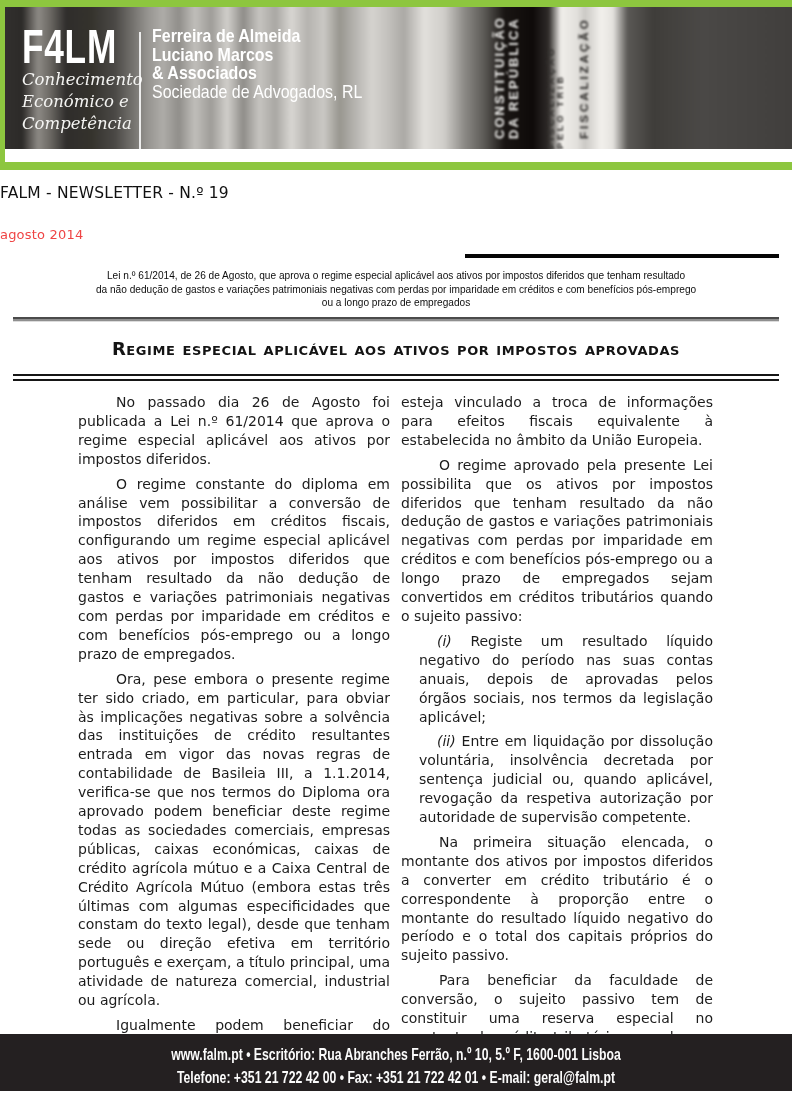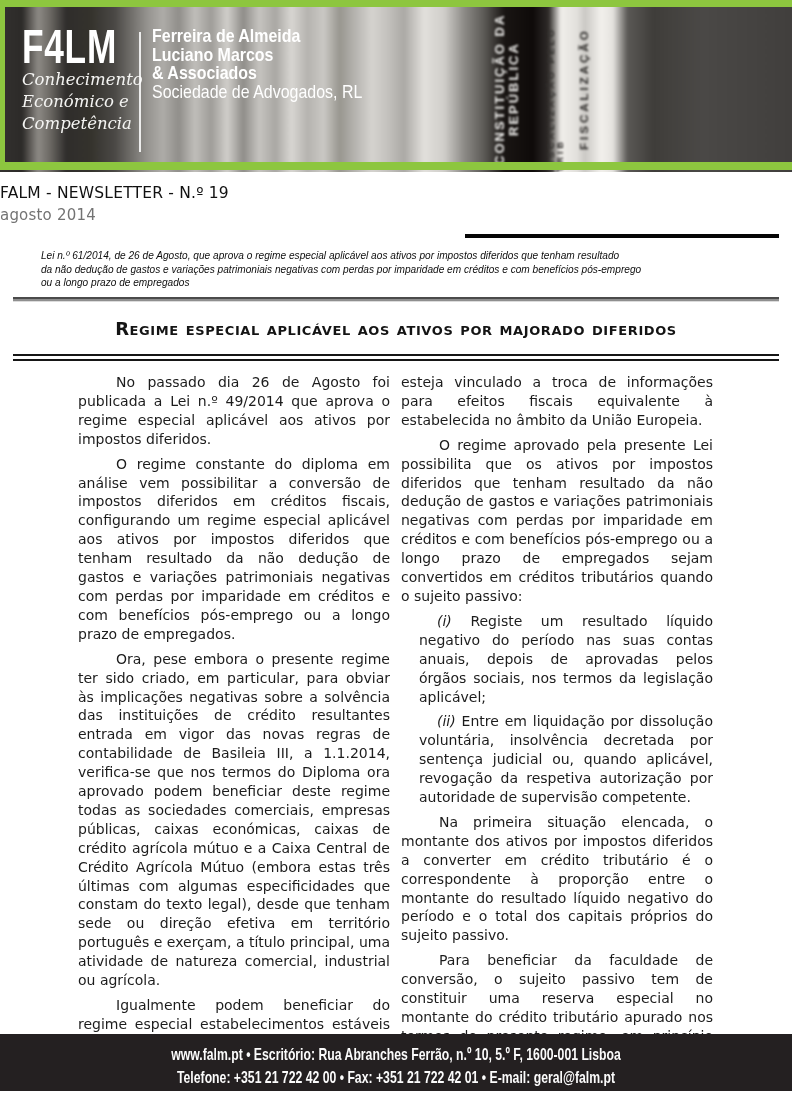--- a/index.html
+++ b/index.html
@@ -11,21 +11,21 @@
     overflow:hidden;
     font-family:"DejaVu Sans","Liberation Sans",sans-serif;
     color:#1c1c1c;
   }
 
   
   .masthead{position:relative;width:792px;height:170px;}
   .green-top{position:absolute;top:0;left:0;right:0;height:7px;background:#8dc63f;z-index:4;}
   .green-bottom{position:absolute;top:162px;left:0;right:0;height:8px;background:#8dc63f;z-index:4;}
   .green-left{position:absolute;top:0;bottom:0;left:0;width:5px;background:#8dc63f;z-index:5;}
-  .photo{position:absolute;top:7px;left:0;width:792px;height:165px;overflow:hidden;background:#3a3836;}
+  .photo{position:absolute;top:7px;left:0;width:792px;height:142px;overflow:hidden;background:#3a3836;}
   .photo-bg{
     position:absolute;top:-6px;left:-6px;right:-6px;bottom:-6px;
     filter:blur(1.6px);
     background:linear-gradient(90deg,
       #353331 0%, #2c2a28 3.5%, #8d8a85 5.5%, #6b6863 7%, #2f2d2b 9%, #34322c 12%,
       #4a4845 15%, #6f6d69 17%, #94928e 19%, #aeaca8 21%, #908e8a 23%, #c0beba 25%,
       #9e9c98 27%, #d0ceca 29%, #8f8d89 31%, #c6c4c0 33%, #a9a7a3 35%, #d8d6d2 37%,
       #b5b3af 39%, #cac8c4 41%, #98968f 43%, #b7b5b1 45%, #d5d3cf 47%, #c3c1bd 49%,
       #aba9a5 51%, #e2e0dc 53.5%, #cfcdc9 56%, #8c8a86 58.5%, #5b5955 61%,
       #191513 63.5%, #0e0a09 67%, #2f2b29 69%, #f0eeea 70.5%, #e2e0dc 72.5%,
@@ -52,25 +52,25 @@
   }
   .tagline{font-family:"DejaVu Serif","Liberation Serif",serif;font-style:italic;font-size:16.5px;line-height:22px;color:#f4f4f2;}
   .vsep{position:absolute;left:139px;top:25px;height:120px;width:1.5px;background:rgba(255,255,255,0.85);z-index:3;}
   .firm-block{position:absolute;left:152px;top:20px;z-index:3;color:#fff;white-space:nowrap;}
   .firm-line{font-size:19px;font-weight:bold;line-height:18.5px;transform:scaleX(0.84);transform-origin:left top;font-family:"Liberation Sans",sans-serif;}
   .firm-sub{font-size:19px;font-weight:normal;line-height:18.5px;transform:scaleX(0.84);transform-origin:left top;font-family:"Liberation Sans",sans-serif;}
 
   
   .issue{margin:12px 14px 0 0;text-align:left;}
   .issue-title{font-size:15.5px;line-height:22px;color:#111;letter-spacing:0.2px;}
-  .issue-date{font-size:15px;line-height:22px;color:#737373;letter-spacing:0.2px;}
+  .issue-date{font-size:13px;line-height:22px;color:#ef4444;letter-spacing:0.2px;margin-top:20px;}
   .thick-rule{height:4px;background:#050505;width:314px;margin:8px 13px 0 auto;}
 
   
-  .summary{margin-top:11px;font-style:italic;}
+  .summary{margin-top:11px;text-align:center;}
   .summary-text{
     display:inline-block;white-space:pre-line;
     font-family:"Liberation Sans",sans-serif;
     font-size:11.5px;line-height:13.5px;color:#0d0d0d;
     transform:scaleX(0.88);transform-origin:center top;
   }
 
   
   .rule-groove{margin:7px 13px 0 13px;height:2px;background:#8f8f8f;border-top:2px solid #4b4b4b;border-bottom:1px solid #dcdcdc;}
   .article-title{
@@ -147,26 +147,26 @@
   </section>
   <div class="thick-rule"></div>
 
   <section class="summary">
     <div class="summary-text">Lei n.º 61/2014, de 26 de Agosto, que aprova o regime especial aplicável aos ativos por impostos diferidos que tenham resultado
 da não dedução de gastos e variações patrimoniais negativas com perdas por imparidade em créditos e com benefícios pós-emprego
 ou a longo prazo de empregados</div>
   </section>
 
   <div class="rule-groove"></div>
-  <h1 class="article-title">Regime especial aplicável aos ativos por majorado diferidos</h1>
+  <h1 class="article-title">Regime especial aplicável aos ativos por impostos aprovadas</h1>
   <div class="rule-double"></div>
 
   <main class="columns">
     <div class="col">
-      <p>No passado dia 26 de Agosto foi publicada a Lei n.º 49/2014 que aprova o regime especial aplicável aos ativos por impostos diferidos.</p>
+      <p>No passado dia 26 de Agosto foi publicada a Lei n.º 61/2014 que aprova o regime especial aplicável aos ativos por impostos diferidos.</p>
       <p>O regime constante do diploma em análise vem possibilitar a conversão de impostos diferidos em créditos fiscais, configurando um regime especial aplicável aos ativos por impostos diferidos que tenham resultado da não dedução de gastos e variações patrimoniais negativas com perdas por imparidade em créditos e com benefícios pós-emprego ou a longo prazo de empregados.</p>
       <p>Ora, pese embora o presente regime ter sido criado, em particular, para obviar às implicações negativas sobre a solvência das instituições de crédito resultantes entrada em vigor das novas regras de contabilidade de Basileia III, a 1.1.2014, verifica-se que nos termos do Diploma ora aprovado podem beneficiar deste regime todas as sociedades comerciais, empresas públicas, caixas económicas, caixas de crédito agrícola mútuo e a Caixa Central de Crédito Agrícola Mútuo (embora estas três últimas com algumas especificidades que constam do texto legal), desde que tenham sede ou direção efetiva em território português e exerçam, a título principal, uma atividade de natureza comercial, industrial ou agrícola.</p>
       <p>Igualmente podem beneficiar do regime especial estabelecimentos estáveis situados em território português de entidades de natureza idêntica ou similar àquelas, residentes noutro Estado-Membro da União Europeia ou num Estado-Membro do Espaço Económico Europeu que</p>
     </div>
     <div class="col">
       <p class="no-indent">esteja vinculado a troca de informações para efeitos fiscais equivalente à estabelecida no âmbito da União Europeia.</p>
       <p>O regime aprovado pela presente Lei possibilita que os ativos por impostos diferidos que tenham resultado da não dedução de gastos e variações patrimoniais negativas com perdas por imparidade em créditos e com benefícios pós-emprego ou a longo prazo de empregados sejam convertidos em créditos tributários quando o sujeito passivo:</p>
       <p class="list-item"><span class="marker">(i)</span>&nbsp;<span>Registe um resultado líquido negativo do período nas suas contas anuais, depois de aprovadas pelos órgãos sociais, nos termos da legislação aplicável;</span></p>
       <p class="list-item"><span class="marker">(ii)</span>&nbsp;<span>Entre em liquidação por dissolução voluntária, insolvência decretada por sentença judicial ou, quando aplicável, revogação da respetiva autorização por autoridade de supervisão competente.</span></p>
       <p>Na primeira situação elencada, o montante dos ativos por impostos diferidos a converter em crédito tributário é o correspondente à proporção entre o montante do resultado líquido negativo do período e o total dos capitais próprios do sujeito passivo.</p>

